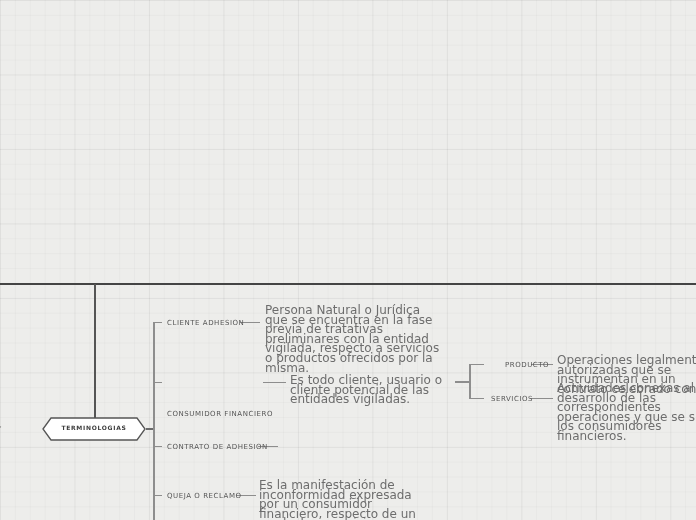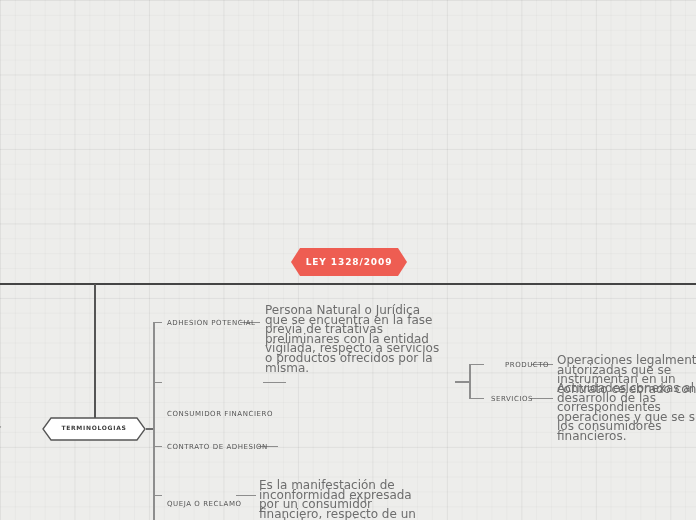--- a/index.html
+++ b/index.html
@@ -156,38 +156,38 @@
 
   <div class="hline" style="left:455px; top:381px; width:14px; height:1.5px;"></div>
   <div class="spine" style="left:469px; top:364px; width:1.5px; height:35px;"></div>
   <div class="hline" style="left:470px; top:364px; width:14px; height:1px;"></div>
   <div class="hline" style="left:470px; top:398px; width:14px; height:1px;"></div>
   <div class="hline" style="left:531px; top:364px; width:22px; height:1px;"></div>
   <div class="hline" style="left:531px; top:398px; width:22px; height:1px;"></div>
 
   <div id="clipped-left">nte,</div>
 
-  <div id="root-node">LEY 1328/2009</div>
 
   <div id="branch-node">
     <svg viewBox="0 0 104 24" preserveAspectRatio="none">
       <polygon points="1,12 9,1 95,1 103,12 95,23 9,23" fill="#ffffff" stroke="#555555" stroke-width="1.3"></polygon>
     </svg>
     <div class="nd-label">TERMINOLOGIAS</div>
   </div>
 
-  <div class="topic-label" style="left:167px; top:318px;">ADHESION POTENCIAL</div>
+  <div class="topic-label" style="left:167px; top:318px;">CLIENTE ADHESION</div>
   <div class="desc" style="left:265px; top:306px; width:178px;">Persona Natural o Jurídica que se encuentra en la fase previa de tratativas preliminares con la entidad vigilada, respecto a servicios o productos ofrecidos por la misma.</div>
 
   <div class="topic-label" style="left:167px; top:378px;margin-top:31px;">CONSUMIDOR FINANCIERO</div>
+  <div class="desc" style="left:290px; top:376px; width:162px;">Es todo cliente, usuario o cliente potencial de las entidades vigiladas.</div>
 
   <div class="topic-label" style="left:491px; top:360px;padding-left:14px;">PRODUCTO</div>
   <div class="desc" style="left:557px; top:356px; width:152px;">Operaciones legalmente autorizadas que se instrumentan en un contrato celebrado con</div>
 
   <div class="topic-label" style="left:491px; top:394px;">SERVICIOS</div>
   <div class="desc" style="left:557px; top:384px; width:150px;">Actividades conexas al desarrollo de las correspondientes operaciones y que se su los consumidores financieros.</div>
 
   <div class="topic-label" style="left:167px; top:442px;">CONTRATO DE ADHESION</div>
 
-  <div class="topic-label" style="left:167px; top:491px;margin-top:8px;">QUEJA O RECLAMO</div>
+  <div class="topic-label" style="left:167px; top:491px;">QUEJA O RECLAMO</div>
   <div class="desc" style="left:259px; top:481px; width:172px;">Es la manifestación de inconformidad expresada por un consumidor financiero, respecto de un producto o servicio adquirido ofrecido o prestado por una entidad vigilada.</div>
 
 </div>
 
 </body></html>

